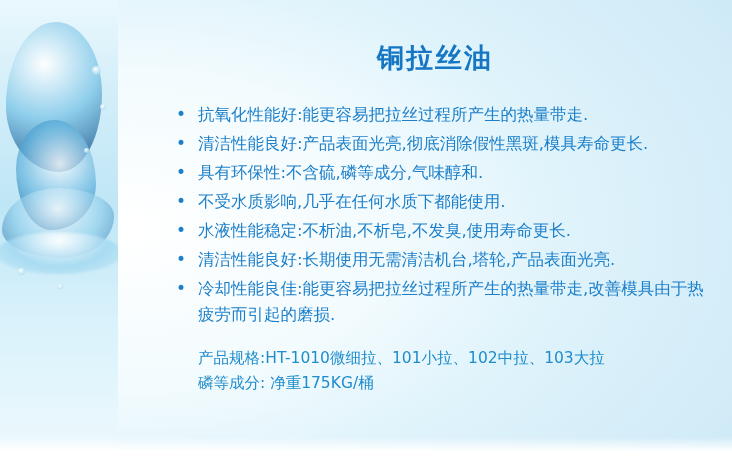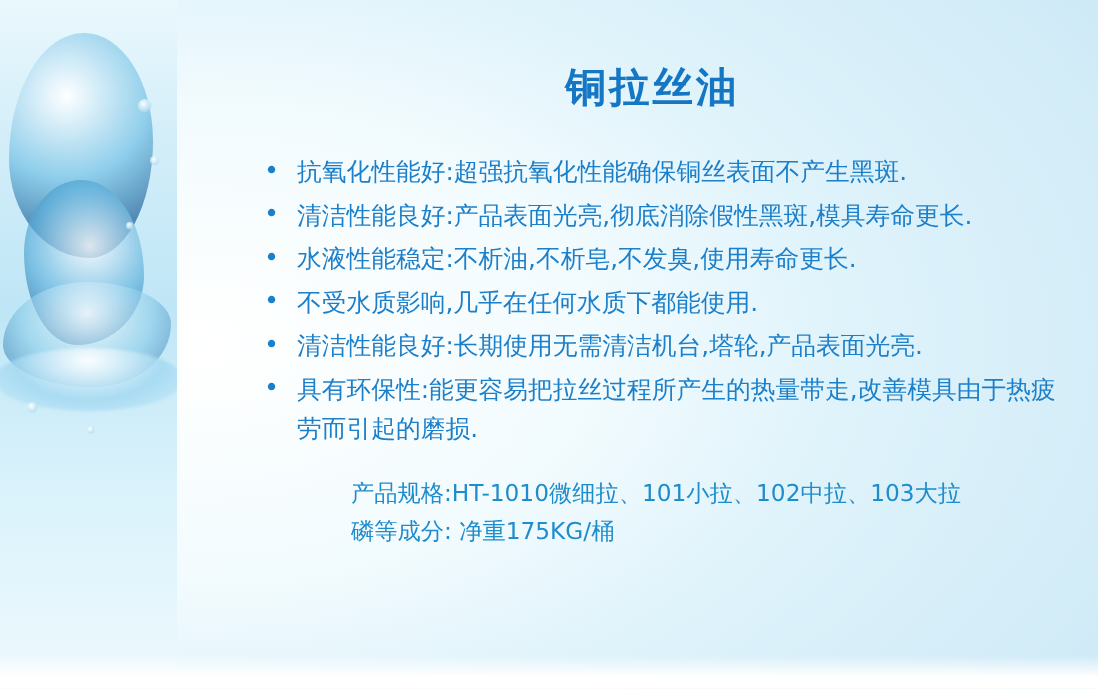--- a/index.html
+++ b/index.html
@@ -106,21 +106,21 @@
   .bullets li::before {
     content: "\2022";
     position: absolute;
     left: 0;
     top: -1px;
     color: #1c7fc9;
     font-size: 17px;
   }
   .footer {
     margin: 18px 0 0 0;
-    padding-left: 116px;
+    padding-left: 80px;
   }
   .footer div {
     color: #1f8ccb;
     font-size: 15.5px;
     line-height: 25px;
     font-family: "DejaVu Sans", "Liberation Sans", sans-serif;
   }
   .bottom-band {
     position: absolute;
     left: 0; right: 0; bottom: 0;
@@ -143,26 +143,27 @@
     <div class="droplet d3"></div>
     <div class="droplet d4"></div>
     <div class="droplet d5"></div>
   </div>
 
   <div class="content">
 
     <div class="title">铜拉丝油</div>
 
     <ul class="bullets">
-      <li>抗氧化性能好:超强抗氧化性能确保铜丝表面不产生黑斑.</li>
+      <li>抗氧化性能好:能更容易把拉丝过程所产生的热量带走.</li>
       <li>清洁性能良好:产品表面光亮,彻底消除假性黑斑,模具寿命更长.</li>
+      <li>具有环保性:不含硫,磷等成分,气味醇和.</li>
+      <li>不受水质影响,几乎在任何水质下都能使用.</li>
       <li>水液性能稳定:不析油,不析皂,不发臭,使用寿命更长.</li>
-      <li>不受水质影响,几乎在任何水质下都能使用.</li>
       <li>清洁性能良好:长期使用无需清洁机台,塔轮,产品表面光亮.</li>
-      <li>具有环保性:能更容易把拉丝过程所产生的热量带走,改善模具由于热疲劳而引起的磨损.</li>
+      <li>冷却性能良佳:能更容易把拉丝过程所产生的热量带走,改善模具由于热疲劳而引起的磨损.</li>
     </ul>
 
     <div class="footer">
       <div>产品规格:HT-1010微细拉、101小拉、102中拉、103大拉</div>
       <div>磷等成分: 净重175KG/桶</div>
     </div>
 
   </div>
 
   <div class="bottom-band"></div>

